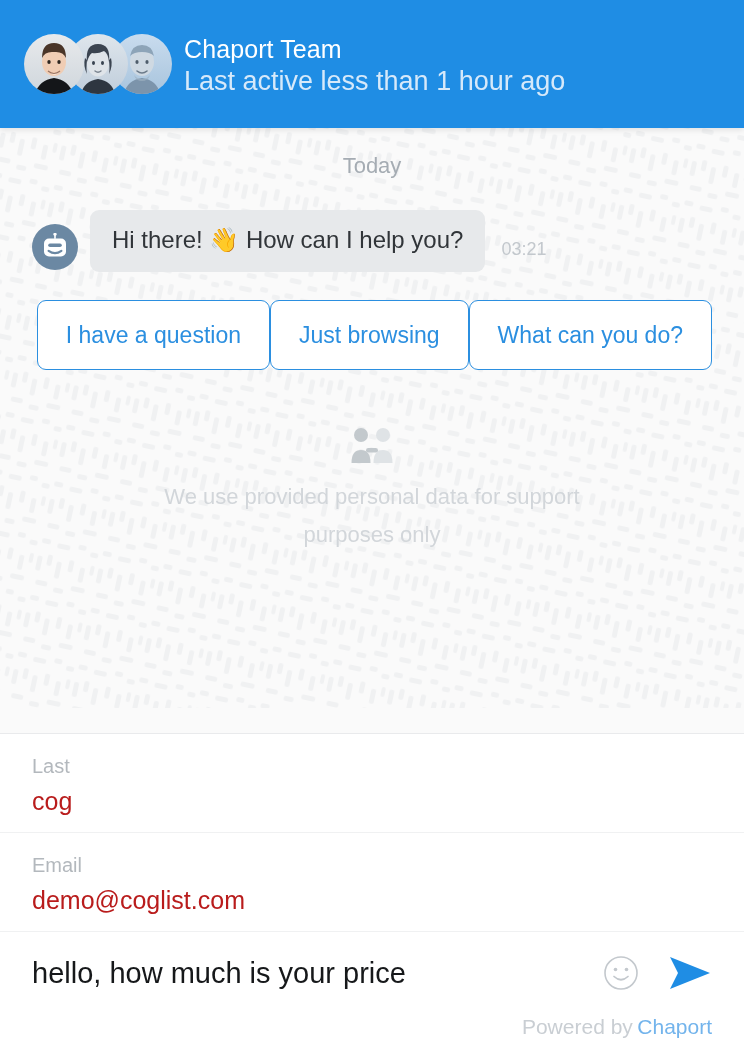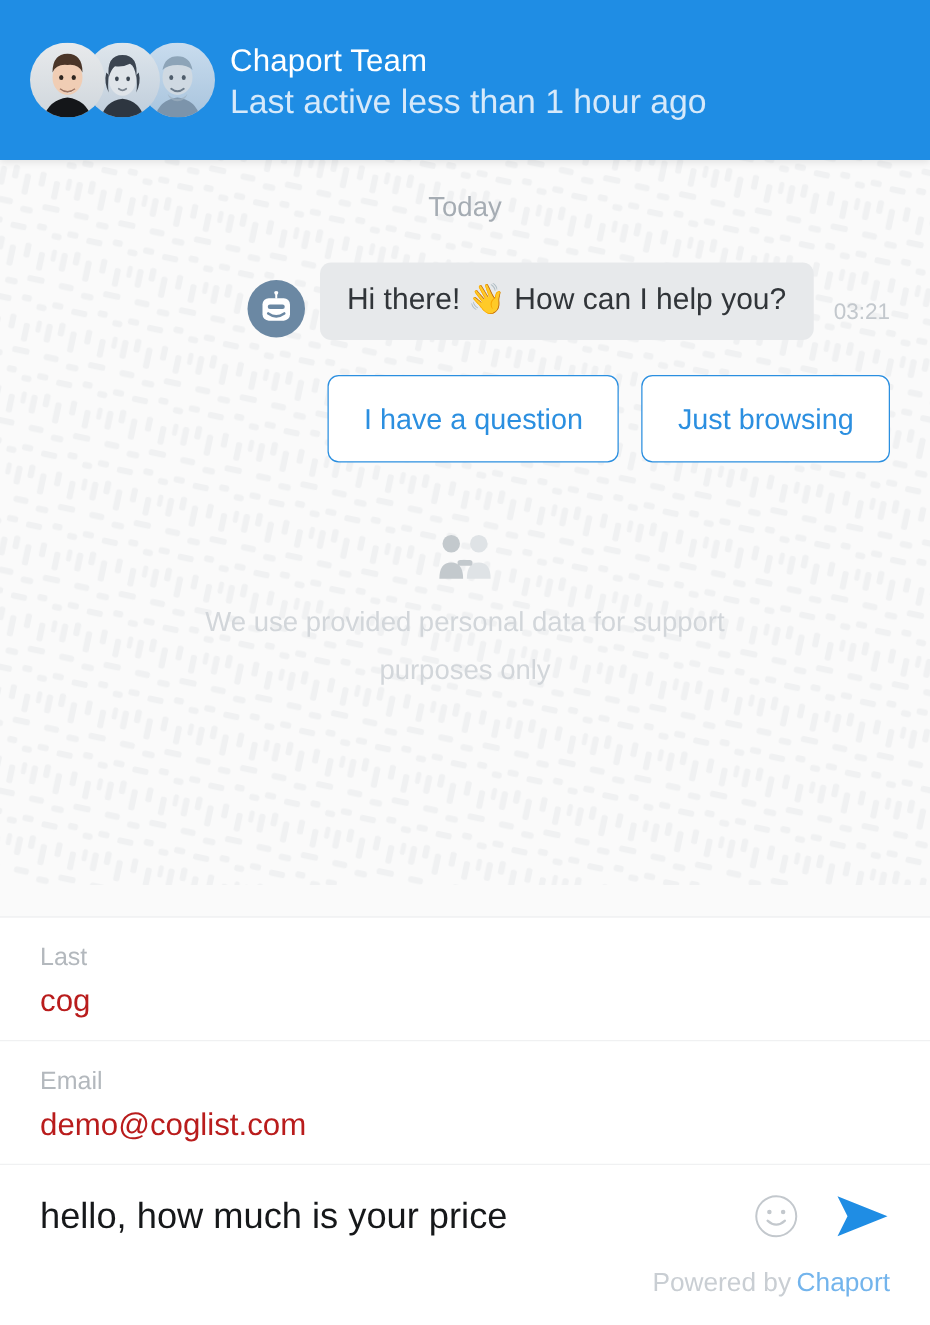--- a/index.html
+++ b/index.html
@@ -100,21 +100,20 @@
     font-size: 22px;
     line-height: 28px;
     margin-bottom: 30px;
   }
 
   
   .msg-row {
     display: flex;
     align-items: flex-end;
     margin-bottom: 26px;
-    justify-content: flex-end;
   }
   #bot-avatar {
     flex: 0 0 46px;
     width: 46px;
     height: 46px;
     border-radius: 50%;
     background: #6b88a3;
     display: flex;
     align-items: center;
     justify-content: center;
@@ -142,21 +141,20 @@
     margin-left: 16px;
     margin-bottom: 12px;
     flex: 0 0 auto;
   }
 
   
   #quick-replies {
     display: flex;
     flex-wrap: wrap;
     justify-content: flex-end;
-    gap: 18px;
     margin-top: 28px;
   }
   .quick-reply {
     background: #ffffff;
     border: 1.6px solid #2b8fe0;
     border-radius: 9px;
     color: #2b8fe0;
     font-size: 23px;
     line-height: 28px;
     padding: 20px 28px;
@@ -386,20 +384,21 @@
         </div>
         <div id="bot-bubble">
           <div id="bot-bubble-text">Hi there! 👋 How can I help you?</div>
         </div>
         <div id="msg-time">03:21</div>
       </div>
 
       <div id="quick-replies">
         <button class="quick-reply">I have a question</button>
         <button class="quick-reply">Just browsing</button>
+        <button class="quick-reply">What can you do?</button>
       </div>
 
       <div id="privacy-notice">
         <div id="privacy-icon">
           <svg width="44" height="38" viewBox="0 0 44 38" xmlns="http://www.w3.org/2000/svg">
             <circle cx="11" cy="9" r="7" fill="#c3c9cd"></circle>
             <path d="M1.5 37 q0-13 9.5-13 q9.5 0 9.5 13 z" fill="#c3c9cd"></path>
             <circle cx="33" cy="9" r="7" fill="#dfe3e6"></circle>
             <path d="M23.5 37 q0-13 9.5-13 q9.5 0 9.5 13 z" fill="#dfe3e6"></path>
             <rect x="16" y="22" width="12" height="4.6" rx="2.3" fill="#c3c9cd"></rect>

